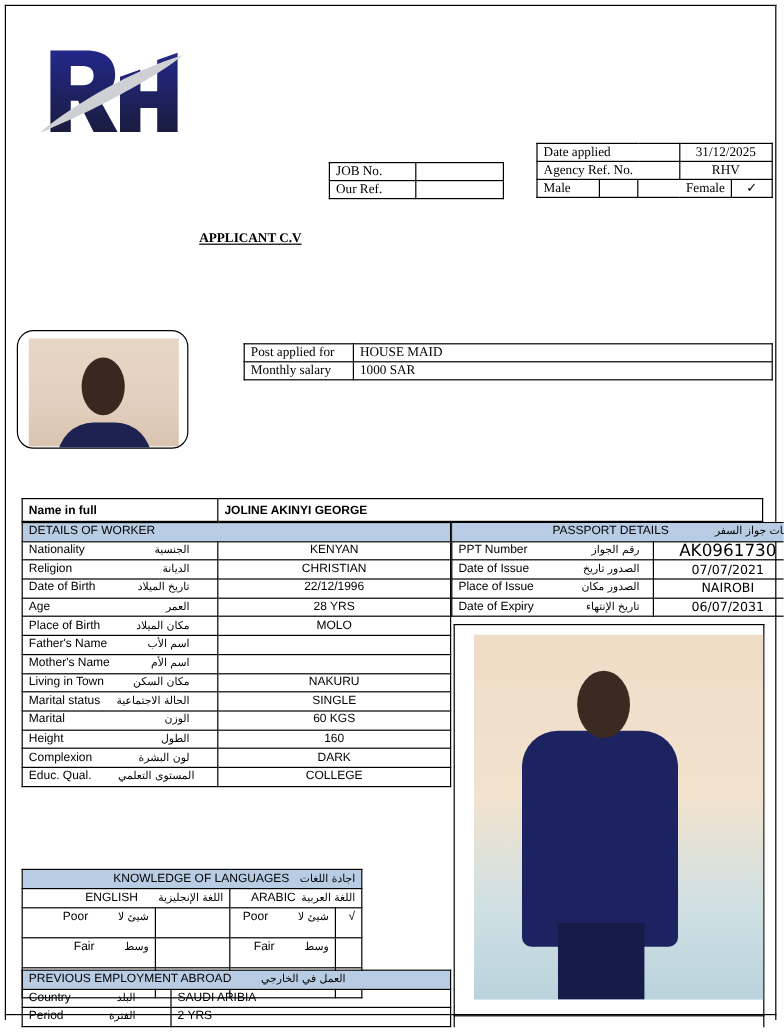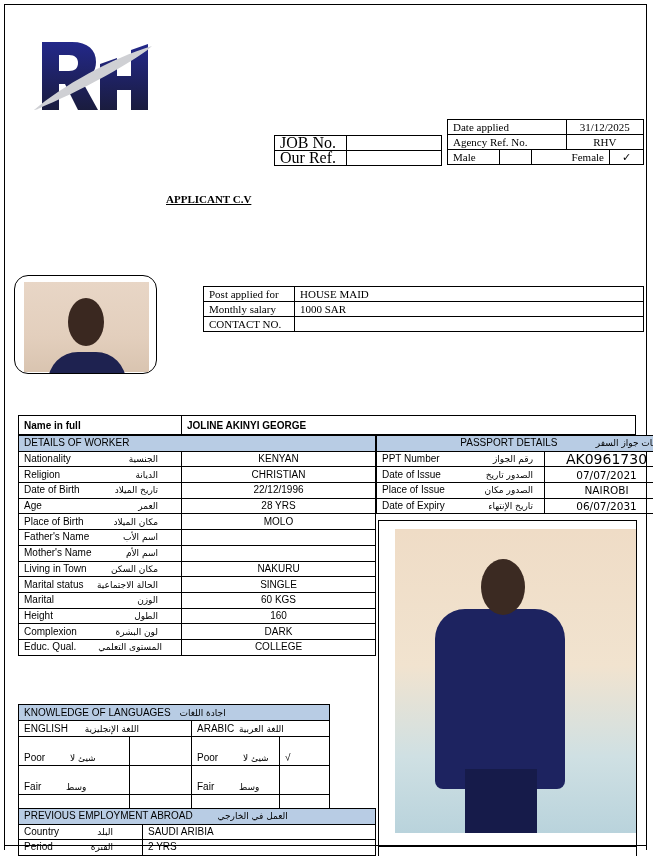--- a/index.html
+++ b/index.html
@@ -8,21 +8,21 @@
   .page-bottom-line { position: absolute; left: 4px; top: 845px; width: 643px; height: 1px; background: #000; }
 
   
   .logo { position: absolute; left: 32px; top: 36px; width: 122px; height: 80px; }
 
   .serif { font-family: "Liberation Serif", serif; }
 
   table { border-collapse: collapse; position: absolute; }
   td { border: 1px solid #000; padding: 0 5px; white-space: nowrap; overflow: hidden; }
 
-  .job-table { left: 274px; top: 135px; width: 168px; font-size: 16px; }
+  .job-table { left: 274px; top: 135px; width: 146px; font-size: 11px; }
   .job-table td { height: 15px; line-height: 14px; }
 
   .date-table { left: 447px; top: 119px; width: 197px; font-size: 11px; }
   .date-table td { height: 15px; line-height: 14px; }
   .center { text-align: center; }
 
   .title { position: absolute; left: 166px; top: 193px; font-size: 11px; font-weight: bold; text-decoration: underline; }
 
   .photo-frame { position: absolute; left: 14px; top: 275px; width: 143px; height: 99px; border: 1.5px solid #000; border-radius: 14px; overflow: hidden; background: #fff; }
   .photo-small { position: absolute; left: 9px; top: 6px; width: 125px; height: 90px; background: linear-gradient(180deg, #e8d6c6 0%, #e3cfbd 60%, #d9c4b0 100%); }
@@ -43,24 +43,24 @@
   .details-table td { height: 15.7px; line-height: 14px; }
 
   .photo-big-frame { position: absolute; left: 378px; top: 520px; width: 259px; height: 336px; border: 1px solid #000; border-bottom: none; }
   .photo-big { position: absolute; left: 16px; top: 8px; width: 241px; height: 304px;
     background: linear-gradient(180deg, #efdcc6 0%, #f1e3cf 45%, #cfe0e3 75%, #b9d3dc 100%); overflow: hidden; }
   .person-head { position: absolute; left: 86px; top: 30px; width: 44px; height: 56px; border-radius: 50%; background: #3b2a22; }
   .person-body { position: absolute; left: 40px; top: 80px; width: 130px; height: 180px; border-radius: 30px 30px 8px 8px; background: #1d2360; }
   .person-legs { position: absolute; left: 70px; top: 240px; width: 72px; height: 64px; background: #161b4a; }
   .photo-bottom-line { position: absolute; left: 378px; top: 846px; width: 259px; height: 1px; background: #000; }
 
-  .lang-table { left: 18px; top: 704px; width: 312px; font-size: 10px; }
+  .lang-table { left: 18px; top: 724px; width: 284px; font-size: 10px; text-align: right; }
   .lang-table td { line-height: 14px; vertical-align: top; }
   .lang-table .row2 td { height: 16px; vertical-align: middle; }
-  .lang-table .lv td { height: 25px; padding-top: 14px; }
+  .lang-table .lv td { height: 25px; padding-top: 1px; }
 
   .emp-table { left: 18px; top: 808px; width: 358px; font-size: 10px; }
   .emp-table td { height: 15.5px; line-height: 14px; }
 </style>
 </head>
 <body>
 
 <div class="page-border"></div>
 <div class="page-bottom-line"></div>
 
@@ -120,24 +120,20 @@
 <table class="post-table serif">
   <tbody>
       <tr>
     <td style="width:91px">Post applied for</td>
     <td>HOUSE MAID</td>
   </tr>
   <tr>
     <td>Monthly salary</td>
     <td>1000 SAR</td>
   </tr>
-  <tr>
-    <td>CONTACT NO.</td>
-    <td></td>
-  </tr>
 </tbody>
   </table>
 
 <table class="main-table">
   <tbody>
       <tr class="name-row">
     <td style="width:163px">Name in full</td>
     <td>JOLINE AKINYI GEORGE</td>
   </tr>
 </tbody>

